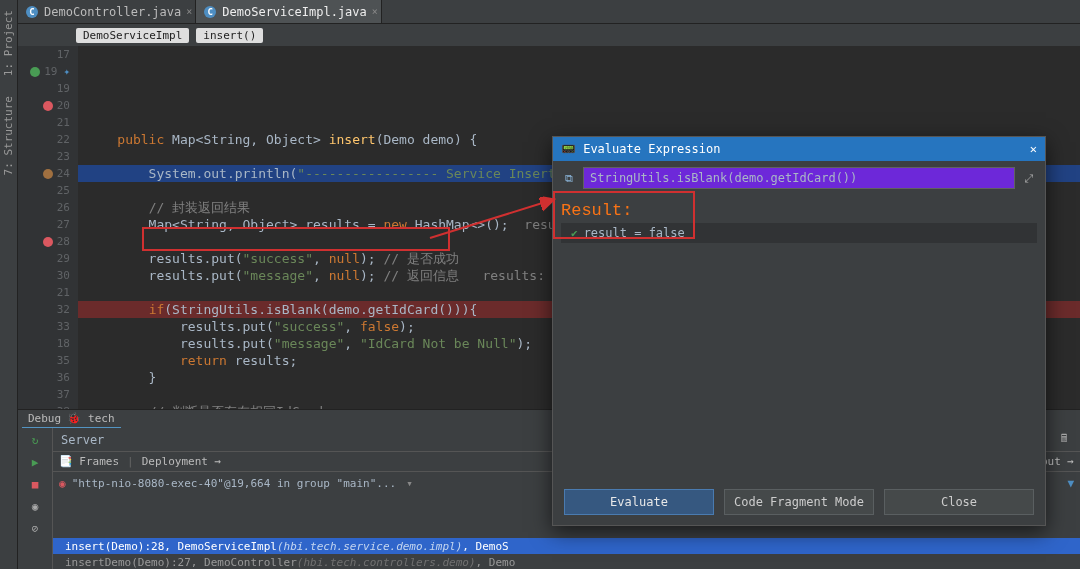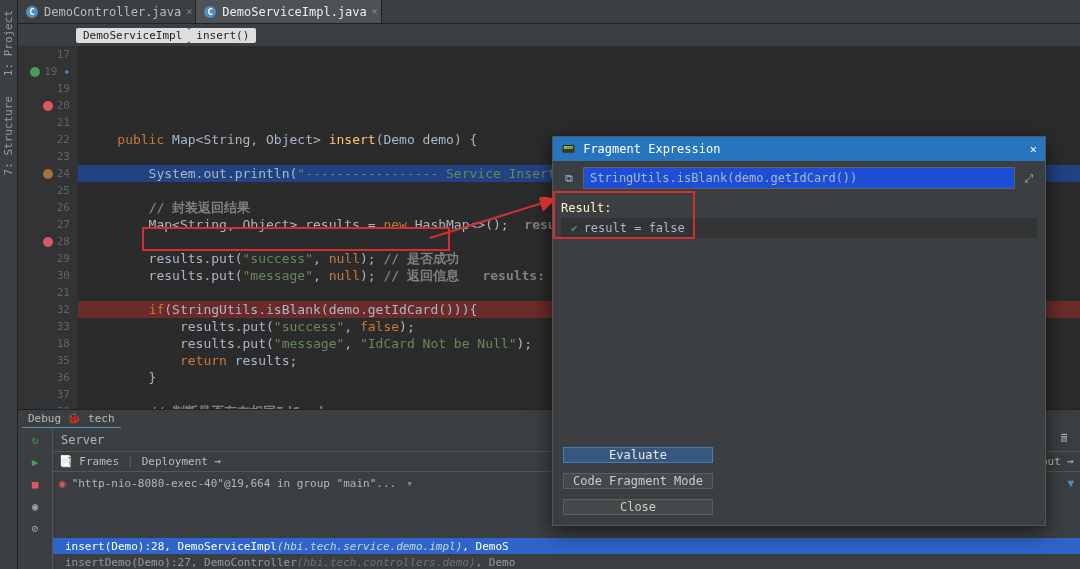--- a/index.html
+++ b/index.html
@@ -4,36 +4,36 @@
 <style>
   * { margin: 0; padding: 0; box-sizing: border-box; font-family: 'Segoe UI', Consolas, monospace; }
   body { width: 1080px; height: 569px; background: #2b2b2b; color: #a9b7c6; font-size: 12px; overflow: hidden; position: relative; }
   .sidebar-left { position: absolute; left: 0; top: 0; width: 18px; height: 100%; background: #3c3f41; border-right: 1px solid #222; display: flex; flex-direction: column; gap: 20px; padding-top: 10px; align-items: center; }
   .sidebar-left .vtext { writing-mode: vertical-rl; transform: rotate(180deg); color: #999; font-size: 11px; cursor: pointer; }
   .tabs-bar { position: absolute; left: 18px; top: 0; height: 24px; right: 0; background: #3c3f41; display: flex; align-items: stretch; border-bottom: 1px solid #222; }
   .tab { padding: 0 14px 0 8px; display: flex; align-items: center; gap: 6px; font-size: 12px; color: #bbb; border-right: 1px solid #222; position: relative; }
   .tab.active { background: #4e5254; color: #eee; }
   .tab .close { position: absolute; right: 3px; font-size: 10px; color: #888; }
   .c-icon { width: 12px; height: 12px; border-radius: 50%; background: #4e8ec2; display: inline-flex; align-items: center; justify-content: center; font-size: 9px; font-weight: bold; color: #fff; }
-  .breadcrumb-bar { position: absolute; left: 18px; top: 24px; height: 22px; right: 0; background: #3c3f41; display: flex; align-items: center; padding-left: 58px; gap: 0; }
+  .breadcrumb-bar { position: absolute; left: 18px; top: 24px; height: 22px; right: 0; background: #3c3f41; display: flex; align-items: center; padding-left: 58px; gap: 7px; }
   .crumb { background: #dedede; color: #222; padding: 1px 7px; font-size: 11px; border-radius: 2px; }
   .editor-area { position: absolute; left: 18px; top: 46px; right: 0; bottom: 160px; background: #2b2b2b; display: flex; }
   .gutter { width: 60px; background: #313335; text-align: right; padding-right: 8px; line-height: 17px; color: #606366; font-size: 11px; }
   .gutter-line { height: 17px; display: flex; align-items: center; justify-content: flex-end; gap: 4px; }
   .line-icon { width: 10px; height: 10px; border-radius: 50%; display: inline-block; }
   .line-icon.green { background: #499c54; }
   .line-icon.red { background: #db5860; }
   .line-icon.brown { background: #a07040; }
   .code-area { flex: 1; font-family: 'Consolas', monospace; font-size: 13px; line-height: 17px; white-space: pre; position: relative; }
   .code-line { height: 17px; padding-left: 8px; }
   .hl-blue { background: #214283; }
   .hl-red { background: #6b2b2b; }
   .kw { color: #cc7832; }
   .str { color: #6a8759; }
-  .cmt { color: #808080; font-weight: bold; }
+  .cmt { color: #808080; }
   .fn { color: #ffc66d; }
   .redbox { position: absolute; border: 2px solid #d03030; pointer-events: none; }
   .debug-panel { position: absolute; left: 18px; bottom: 0; right: 0; height: 160px; background: #3c3f41; border-top: 1px solid #222; display: flex; flex-direction: column; }
   .debug-tabs { height: 20px; display: flex; font-size: 11px; padding-left: 4px; gap: 8px; color: #bbb; background: #3c3f41; }
   .debug-tabs .dt { border-bottom: 1px solid #5394c2; padding: 2px 6px; }
   .debug-side { width: 35px; background: #3c3f41; display: flex; flex-direction: column; align-items: center; gap: 6px; padding-top: 4px; border-right: 1px solid #555; }
   .dbg-icon { width: 16px; height: 16px; display: inline-flex; align-items: center; justify-content: center; color: #aaa; font-size: 11px; cursor: pointer; }
   .debug-body { display: flex; flex: 1; }
   .debug-main { flex: 1; display: flex; flex-direction: column; }
   .frames-bar { height: 20px; display: flex; align-items: center; padding: 0 6px; gap: 8px; font-size: 11px; color: #bbb; border-bottom: 1px solid #555; }
@@ -41,27 +41,27 @@
   .thread-row { height: 22px; display: flex; align-items: center; padding: 0 6px; gap: 6px; background: #3c3f41; font-size: 11px; }
   .stack-list { flex: 1; overflow: hidden; font-size: 11px; margin-top: 44px; }
   .stack-item { height: 16px; padding: 0 12px; display: flex; align-items: center; white-space: nowrap; overflow: hidden; color: #999; }
   .stack-item.active { background: #2f65ca; color: #fff; }
   .stack-item .pkg { color: #707070; font-style: italic; }
   .stack-item.active .pkg { color: #c4d6f0; font-style: italic; }
   .dialog { position: absolute; left: 552px; top: 136px; width: 494px; height: 390px; background: #3c3f41; border: 1px solid #555; box-shadow: 0 6px 20px rgba(0,0,0,.6); display: flex; flex-direction: column; }
   .dialog-title { height: 24px; background: #2675bf; color: #fff; display: flex; align-items: center; padding: 0 8px; font-size: 12px; justify-content: space-between; }
   .dialog-title .x { cursor: pointer; }
   .expr-row { display: flex; align-items: center; padding: 6px 8px; gap: 6px; }
-  .expr-input { flex: 1; background: #1d4ed8; border: 1px solid #616161; padding: 3px 6px; color: #a9b7c6; font-family: Consolas, monospace; font-size: 12px; }
+  .expr-input { flex: 1; background: #6d28d9; border: 1px solid #616161; padding: 3px 6px; color: #a9b7c6; font-family: Consolas, monospace; font-size: 12px; }
   .expr-hint { text-align: right; padding: 0 10px 4px; font-size: 10px; color: #6a8a9a; }
   .result-area { flex: 1; padding: 6px 8px; }
-  .result-label { color: #fef9c3; font-size: 12px; margin-bottom: 3px; }
+  .result-label { color: #f97316; font-size: 17px; margin-bottom: 3px; font-family: Liberation Mono, monospace; }
   .result-row { background: #313335; padding: 3px 10px; display: flex; align-items: center; gap: 6px; font-size: 12px; }
   .check { color: #499c54; font-size: 11px; }
-  .dialog-buttons { display: flex; gap: 10px; padding: 10px; justify-content: center; flex-direction: column; }
+  .dialog-buttons { display: flex; gap: 10px; padding: 10px; justify-content: center; }
   .dlg-btn { flex: 1; max-width: 150px; height: 26px; background: #45494a; border: 1px solid #5a5f61; color: #ccc; font-size: 12px; cursor: pointer; }
   .dlg-btn.primary { background: #365880; border-color: #4a7bb0; color: #e8e8e8; }
   .toolbar-icons { display: flex; gap: 10px; align-items: center; padding: 2px 8px; height: 24px; border-bottom: 1px solid #555; }
   .arrow-annot { position: absolute; pointer-events: none; stroke: #d03030; stroke-width: 2; fill: none; }
 </style>
 </head>
 <body>
 
 <div class="sidebar-left">
   <span class="vtext">1: Project</span>
@@ -210,21 +210,21 @@
       <div class="stack-list" id="stack">
           <div class="stack-item active">insert(Demo):28, DemoServiceImpl<span class="pkg"> (hbi.tech.service.demo.impl)</span>, DemoS</div>
           <div class="stack-item">insertDemo(Demo):27, DemoController<span class="pkg"> (hbi.tech.controllers.demo)</span>, Demo</div>
         </div>
     </div>
   </div>
 </div>
 
 <div class="dialog">
   <div class="dialog-title">
-    <span>📟 <span>Fragment Expression</span></span>
+    <span>📟 <span>Evaluate Expression</span></span>
     <span class="x">✕</span>
   </div>
   <div class="expr-row">
     <span class="dbg-icon" style="color:#8ab4d8">⧉</span>
     <input class="expr-input" value="StringUtils.isBlank(demo.getIdCard())" style="">
     <span class="dbg-icon">⤢</span>
   </div>
   <div class="result-area" style="position:relative">
     <div class="result-label">Result:</div>
     <div class="result-row">

